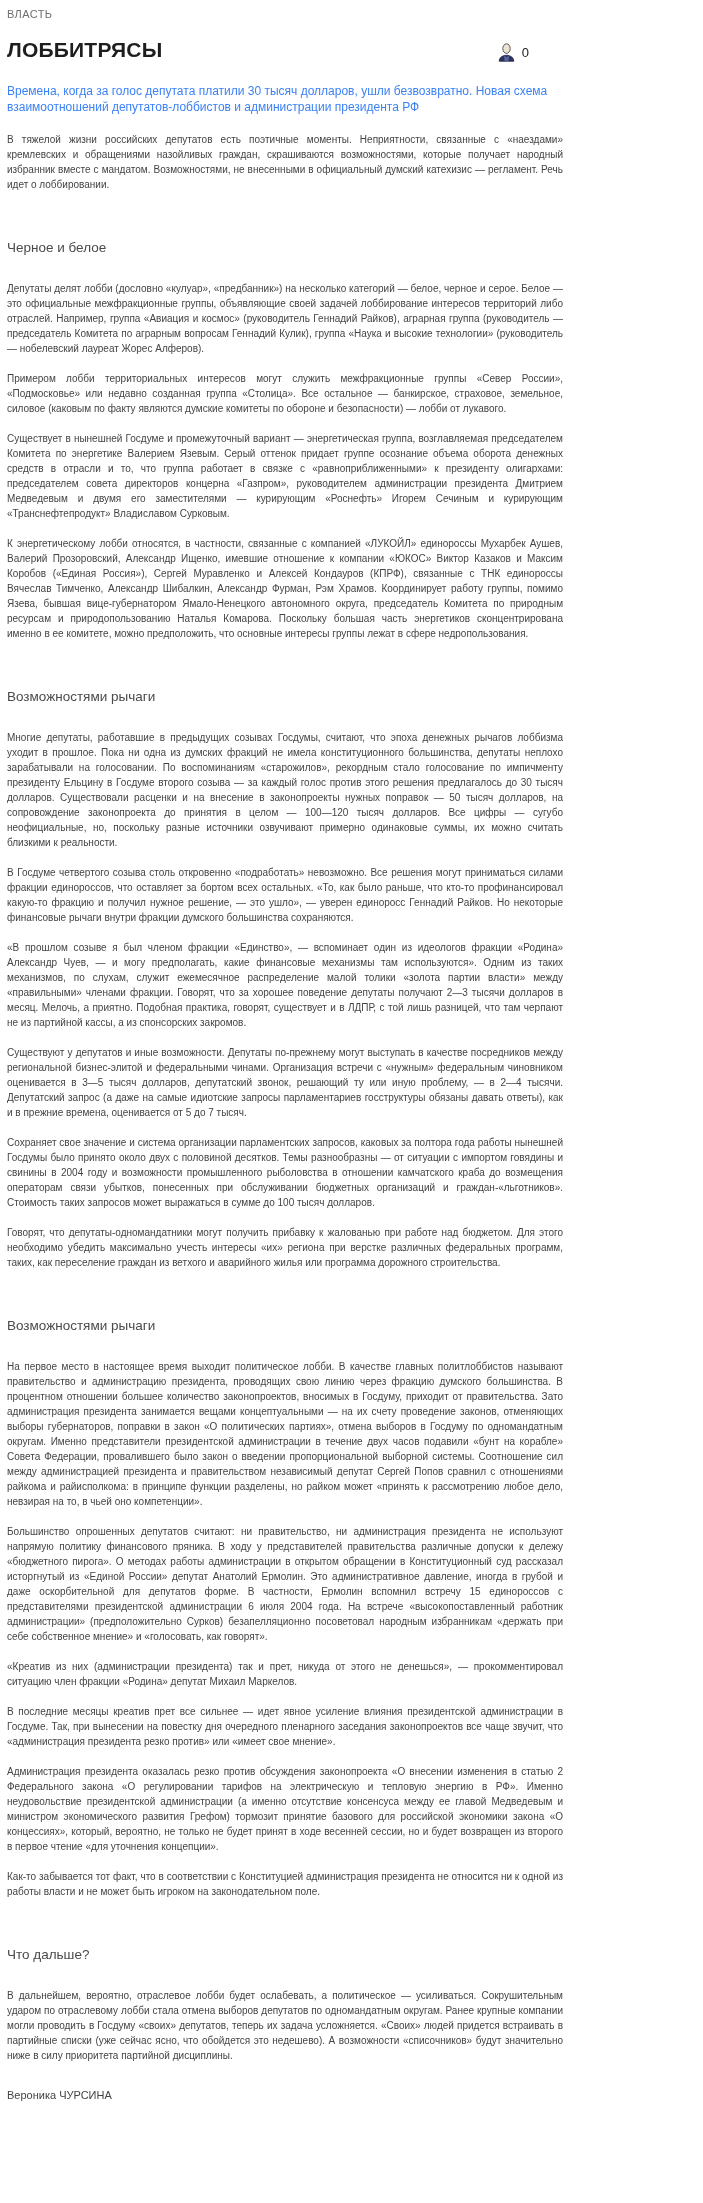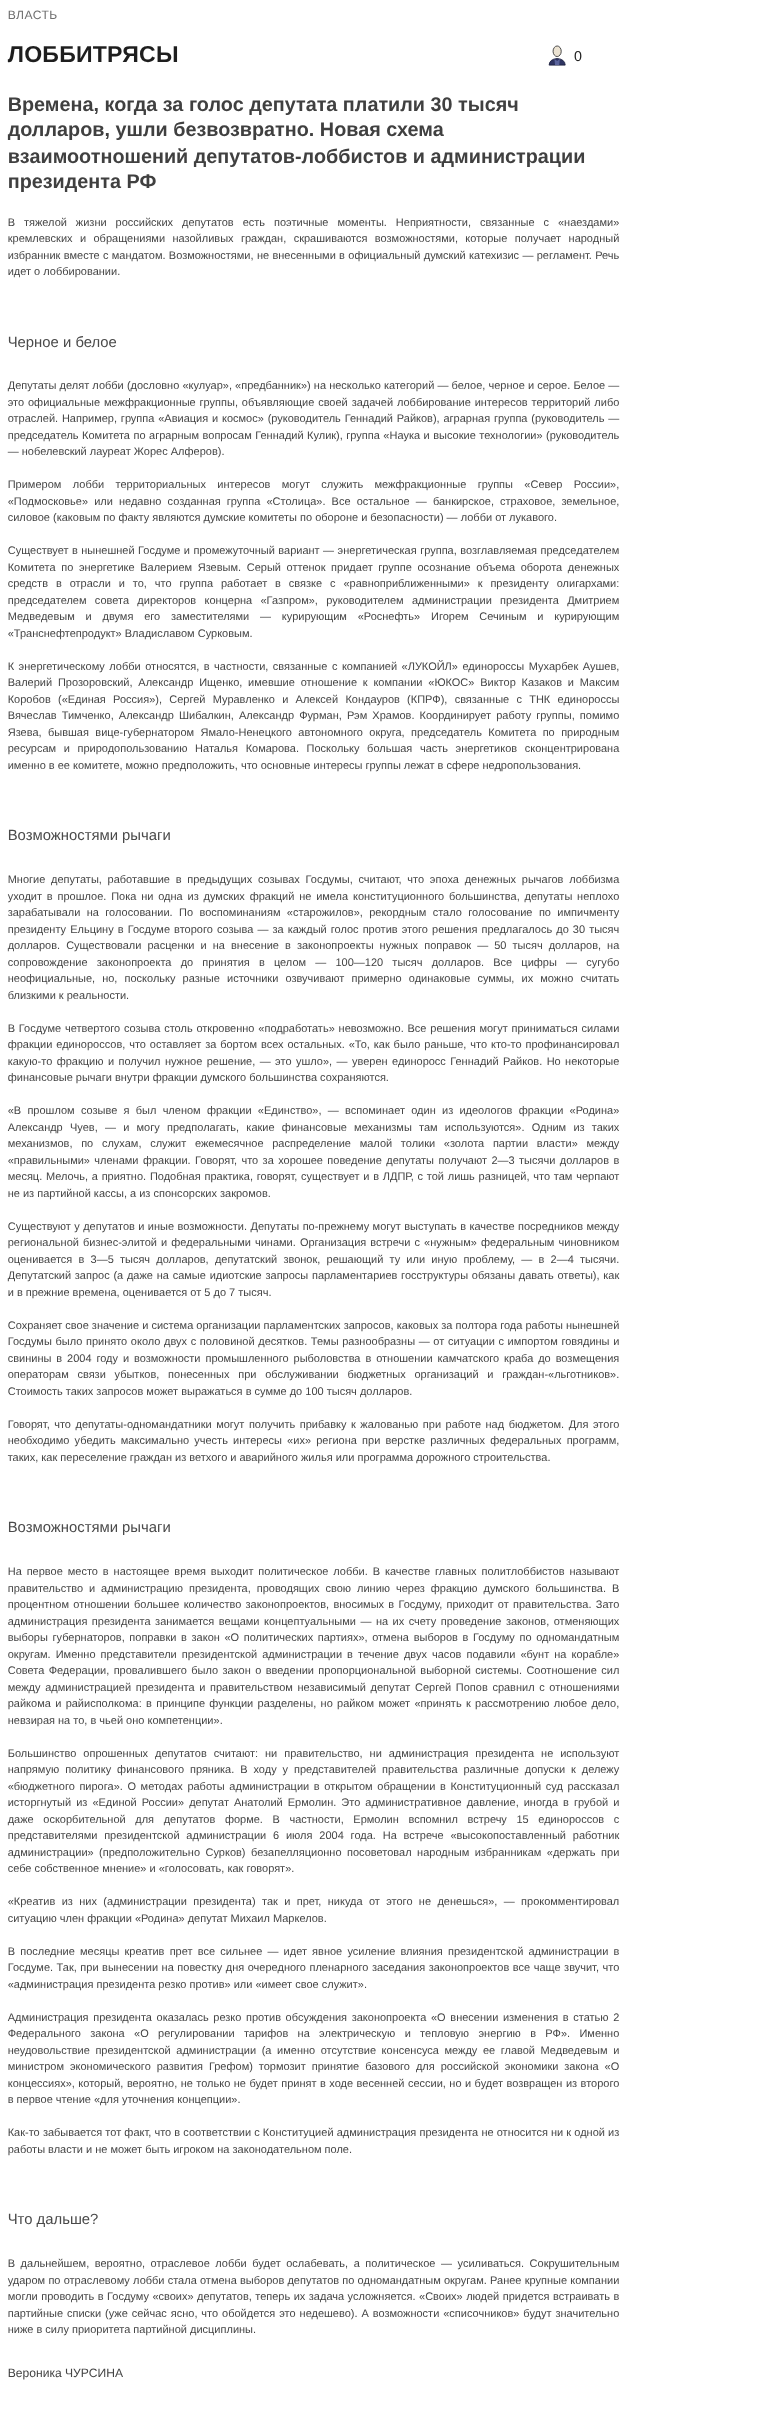--- a/index.html
+++ b/index.html
@@ -16,21 +16,21 @@
   }
   .rubric {
     font-size: 11px;
     color: #6f6f6f;
     letter-spacing: 0.4px;
     margin: 0 0 18px 0;
     cursor: pointer;
   }
   .title-row {
     display: flex;
-    align-items: center;
+    align-items: flex-end;
     justify-content: space-between;
     margin: 0 0 22px 0;
   }
   h1.title {
     font-size: 21px;
     font-weight: bold;
     color: #1e1e1e;
     margin: 0;
     letter-spacing: 0.2px;
   }
@@ -39,23 +39,23 @@
     align-items: center;
     gap: 7px;
     margin-right: 34px;
     cursor: pointer;
   }
   .comments-count {
     font-size: 13px;
     color: #222222;
   }
   p.lead {
-    font-size: 18px;
-    font-weight: bold;
-    color: #404040;
+    font-size: 12px;
+    font-weight: normal;
+    color: #3b82f6;
     line-height: 1.3;
     margin: 0 0 17px 0;
     max-width: 660px;
   }
   p.body-p {
     font-size: 10px;
     line-height: 15px;
     color: #444444;
     text-align: justify;
     margin: 0 0 15px 0;
@@ -108,21 +108,21 @@
   <p class="body-p">В Госдуме четвертого созыва столь откровенно «подработать» невозможно. Все решения могут приниматься силами фракции единороссов, что оставляет за бортом всех остальных. «То, как было раньше, что кто-то профинансировал какую-то фракцию и получил нужное решение, — это ушло», — уверен единоросс Геннадий Райков. Но некоторые финансовые рычаги внутри фракции думского большинства сохраняются.</p>
   <p class="body-p">«В прошлом созыве я был членом фракции «Единство», — вспоминает один из идеологов фракции «Родина» Александр Чуев, — и могу предполагать, какие финансовые механизмы там используются». Одним из таких механизмов, по слухам, служит ежемесячное распределение малой толики «золота партии власти» между «правильными» членами фракции. Говорят, что за хорошее поведение депутаты получают 2—3 тысячи долларов в месяц. Мелочь, а приятно. Подобная практика, говорят, существует и в ЛДПР, с той лишь разницей, что там черпают не из партийной кассы, а из спонсорских закромов.</p>
   <p class="body-p">Существуют у депутатов и иные возможности. Депутаты по-прежнему могут выступать в качестве посредников между региональной бизнес-элитой и федеральными чинами. Организация встречи с «нужным» федеральным чиновником оценивается в 3—5 тысяч долларов, депутатский звонок, решающий ту или иную проблему, — в 2—4 тысячи. Депутатский запрос (а даже на самые идиотские запросы парламентариев госструктуры обязаны давать ответы), как и в прежние времена, оценивается от 5 до 7 тысяч.</p>
   <p class="body-p">Сохраняет свое значение и система организации парламентских запросов, каковых за полтора года работы нынешней Госдумы было принято около двух с половиной десятков. Темы разнообразны — от ситуации с импортом говядины и свинины в 2004 году и возможности промышленного рыболовства в отношении камчатского краба до возмещения операторам связи убытков, понесенных при обслуживании бюджетных организаций и граждан-«льготников». Стоимость таких запросов может выражаться в сумме до 100 тысяч долларов.</p>
   <p class="body-p">Говорят, что депутаты-одномандатники могут получить прибавку к жалованью при работе над бюджетом. Для этого необходимо убедить максимально учесть интересы «их» региона при верстке различных федеральных программ, таких, как переселение граждан из ветхого и аварийного жилья или программа дорожного строительства.</p>
 
   <h2 class="sec">Возможностями рычаги</h2>
   <p class="body-p">На первое место в настоящее время выходит политическое лобби. В качестве главных политлоббистов называют правительство и администрацию президента, проводящих свою линию через фракцию думского большинства. В процентном отношении большее количество законопроектов, вносимых в Госдуму, приходит от правительства. Зато администрация президента занимается вещами концептуальными — на их счету проведение законов, отменяющих выборы губернаторов, поправки в закон «О политических партиях», отмена выборов в Госдуму по одномандатным округам. Именно представители президентской администрации в течение двух часов подавили «бунт на корабле» Совета Федерации, провалившего было закон о введении пропорциональной выборной системы. Соотношение сил между администрацией президента и правительством независимый депутат Сергей Попов сравнил с отношениями райкома и райисполкома: в принципе функции разделены, но райком может «принять к рассмотрению любое дело, невзирая на то, в чьей оно компетенции».</p>
   <p class="body-p">Большинство опрошенных депутатов считают: ни правительство, ни администрация президента не используют напрямую политику финансового пряника. В ходу у представителей правительства различные допуски к дележу «бюджетного пирога». О методах работы администрации в открытом обращении в Конституционный суд рассказал исторгнутый из «Единой России» депутат Анатолий Ермолин. Это административное давление, иногда в грубой и даже оскорбительной для депутатов форме. В частности, Ермолин вспомнил встречу 15 единороссов с представителями президентской администрации 6 июля 2004 года. На встрече «высокопоставленный работник администрации» (предположительно Сурков) безапелляционно посоветовал народным избранникам «держать при себе собственное мнение» и «голосовать, как говорят».</p>
   <p class="body-p">«Креатив из них (администрации президента) так и прет, никуда от этого не денешься», — прокомментировал ситуацию член фракции «Родина» депутат Михаил Маркелов.</p>
-  <p class="body-p">В последние месяцы креатив прет все сильнее — идет явное усиление влияния президентской администрации в Госдуме. Так, при вынесении на повестку дня очередного пленарного заседания законопроектов все чаще звучит, что «администрация президента резко против» или «имеет свое служит».</p>
+  <p class="body-p">В последние месяцы креатив прет все сильнее — идет явное усиление влияния президентской администрации в Госдуме. Так, при вынесении на повестку дня очередного пленарного заседания законопроектов все чаще звучит, что «администрация президента резко против» или «имеет свое мнение».</p>
   <p class="body-p">Администрация президента оказалась резко против обсуждения законопроекта «О внесении изменения в статью 2 Федерального закона «О регулировании тарифов на электрическую и тепловую энергию в РФ». Именно неудовольствие президентской администрации (а именно отсутствие консенсуса между ее главой Медведевым и министром экономического развития Грефом) тормозит принятие базового для российской экономики закона «О концессиях», который, вероятно, не только не будет принят в ходе весенней сессии, но и будет возвращен из второго в первое чтение «для уточнения концепции».</p>
   <p class="body-p">Как-то забывается тот факт, что в соответствии с Конституцией администрация президента не относится ни к одной из работы власти и не может быть игроком на законодательном поле.</p>
 
   <h2 class="sec">Что дальше?</h2>
   <p class="body-p">В дальнейшем, вероятно, отраслевое лобби будет ослабевать, а политическое — усиливаться. Сокрушительным ударом по отраслевому лобби стала отмена выборов депутатов по одномандатным округам. Ранее крупные компании могли проводить в Госдуму «своих» депутатов, теперь их задача усложняется. «Своих» людей придется встраивать в партийные списки (уже сейчас ясно, что обойдется это недешево). А возможности «списочников» будут значительно ниже в силу приоритета партийной дисциплины.</p>
 
   <p class="author">Вероника ЧУРСИНА</p>
 
 </div>
 

